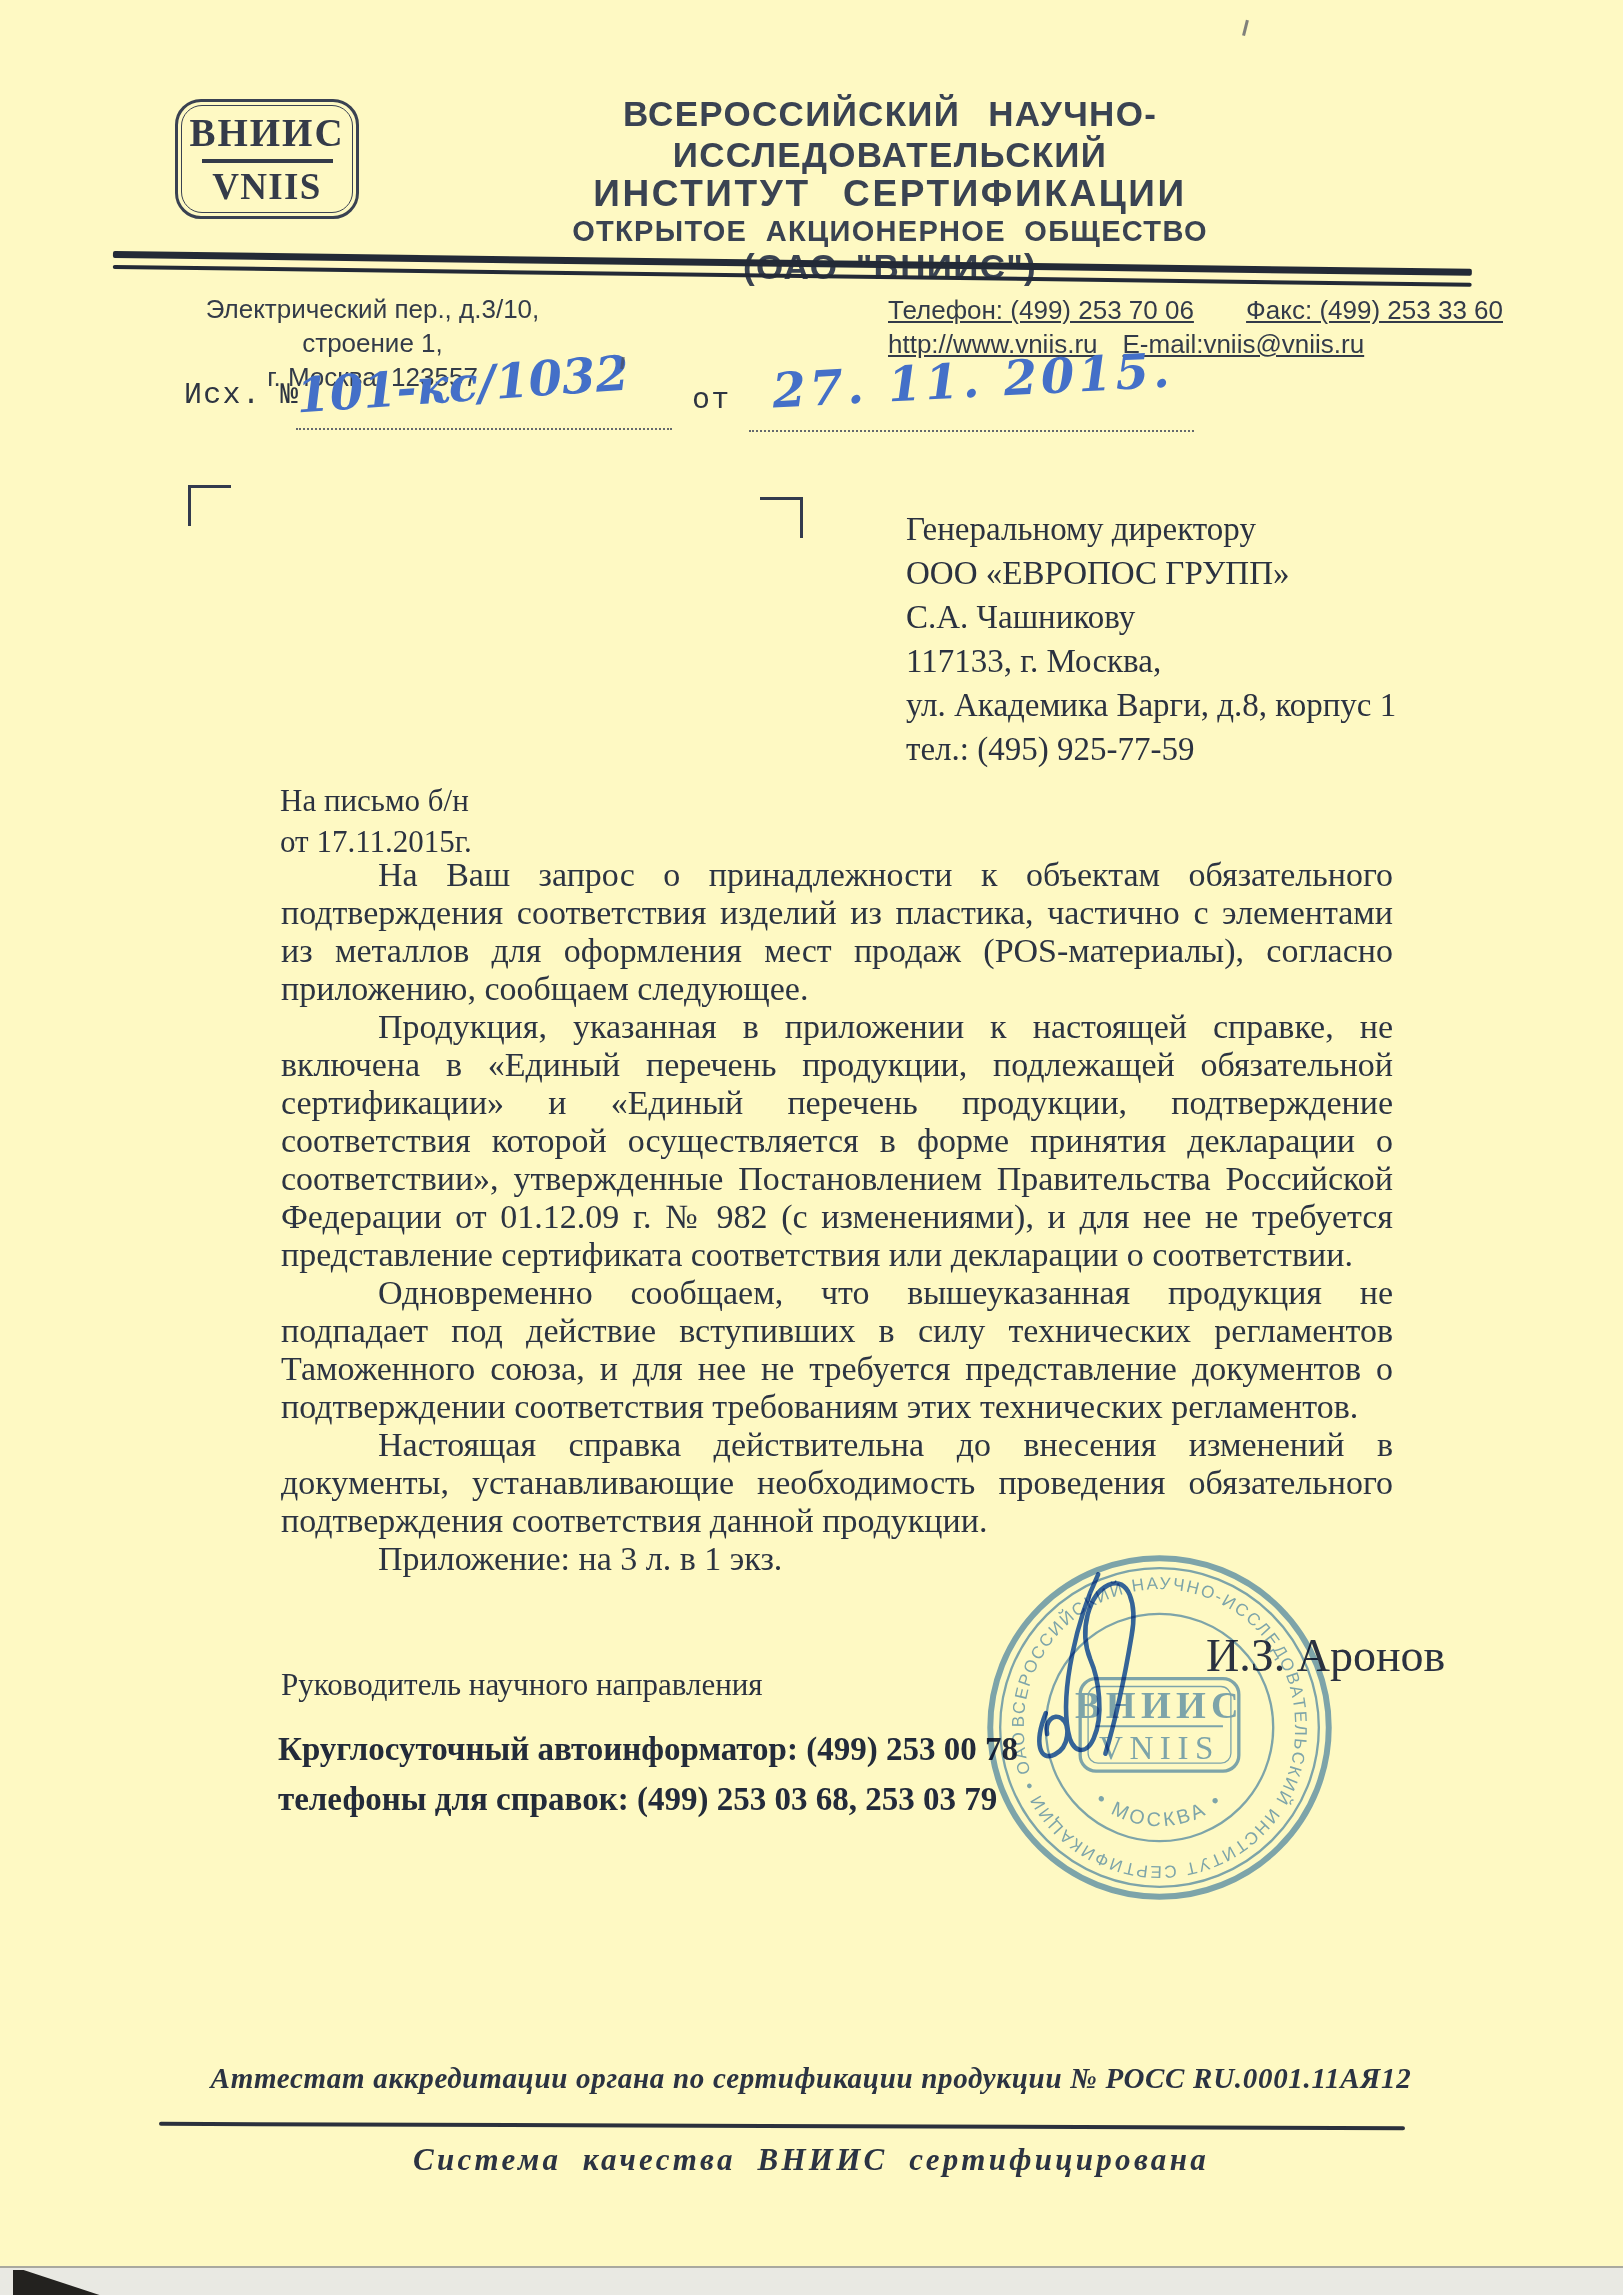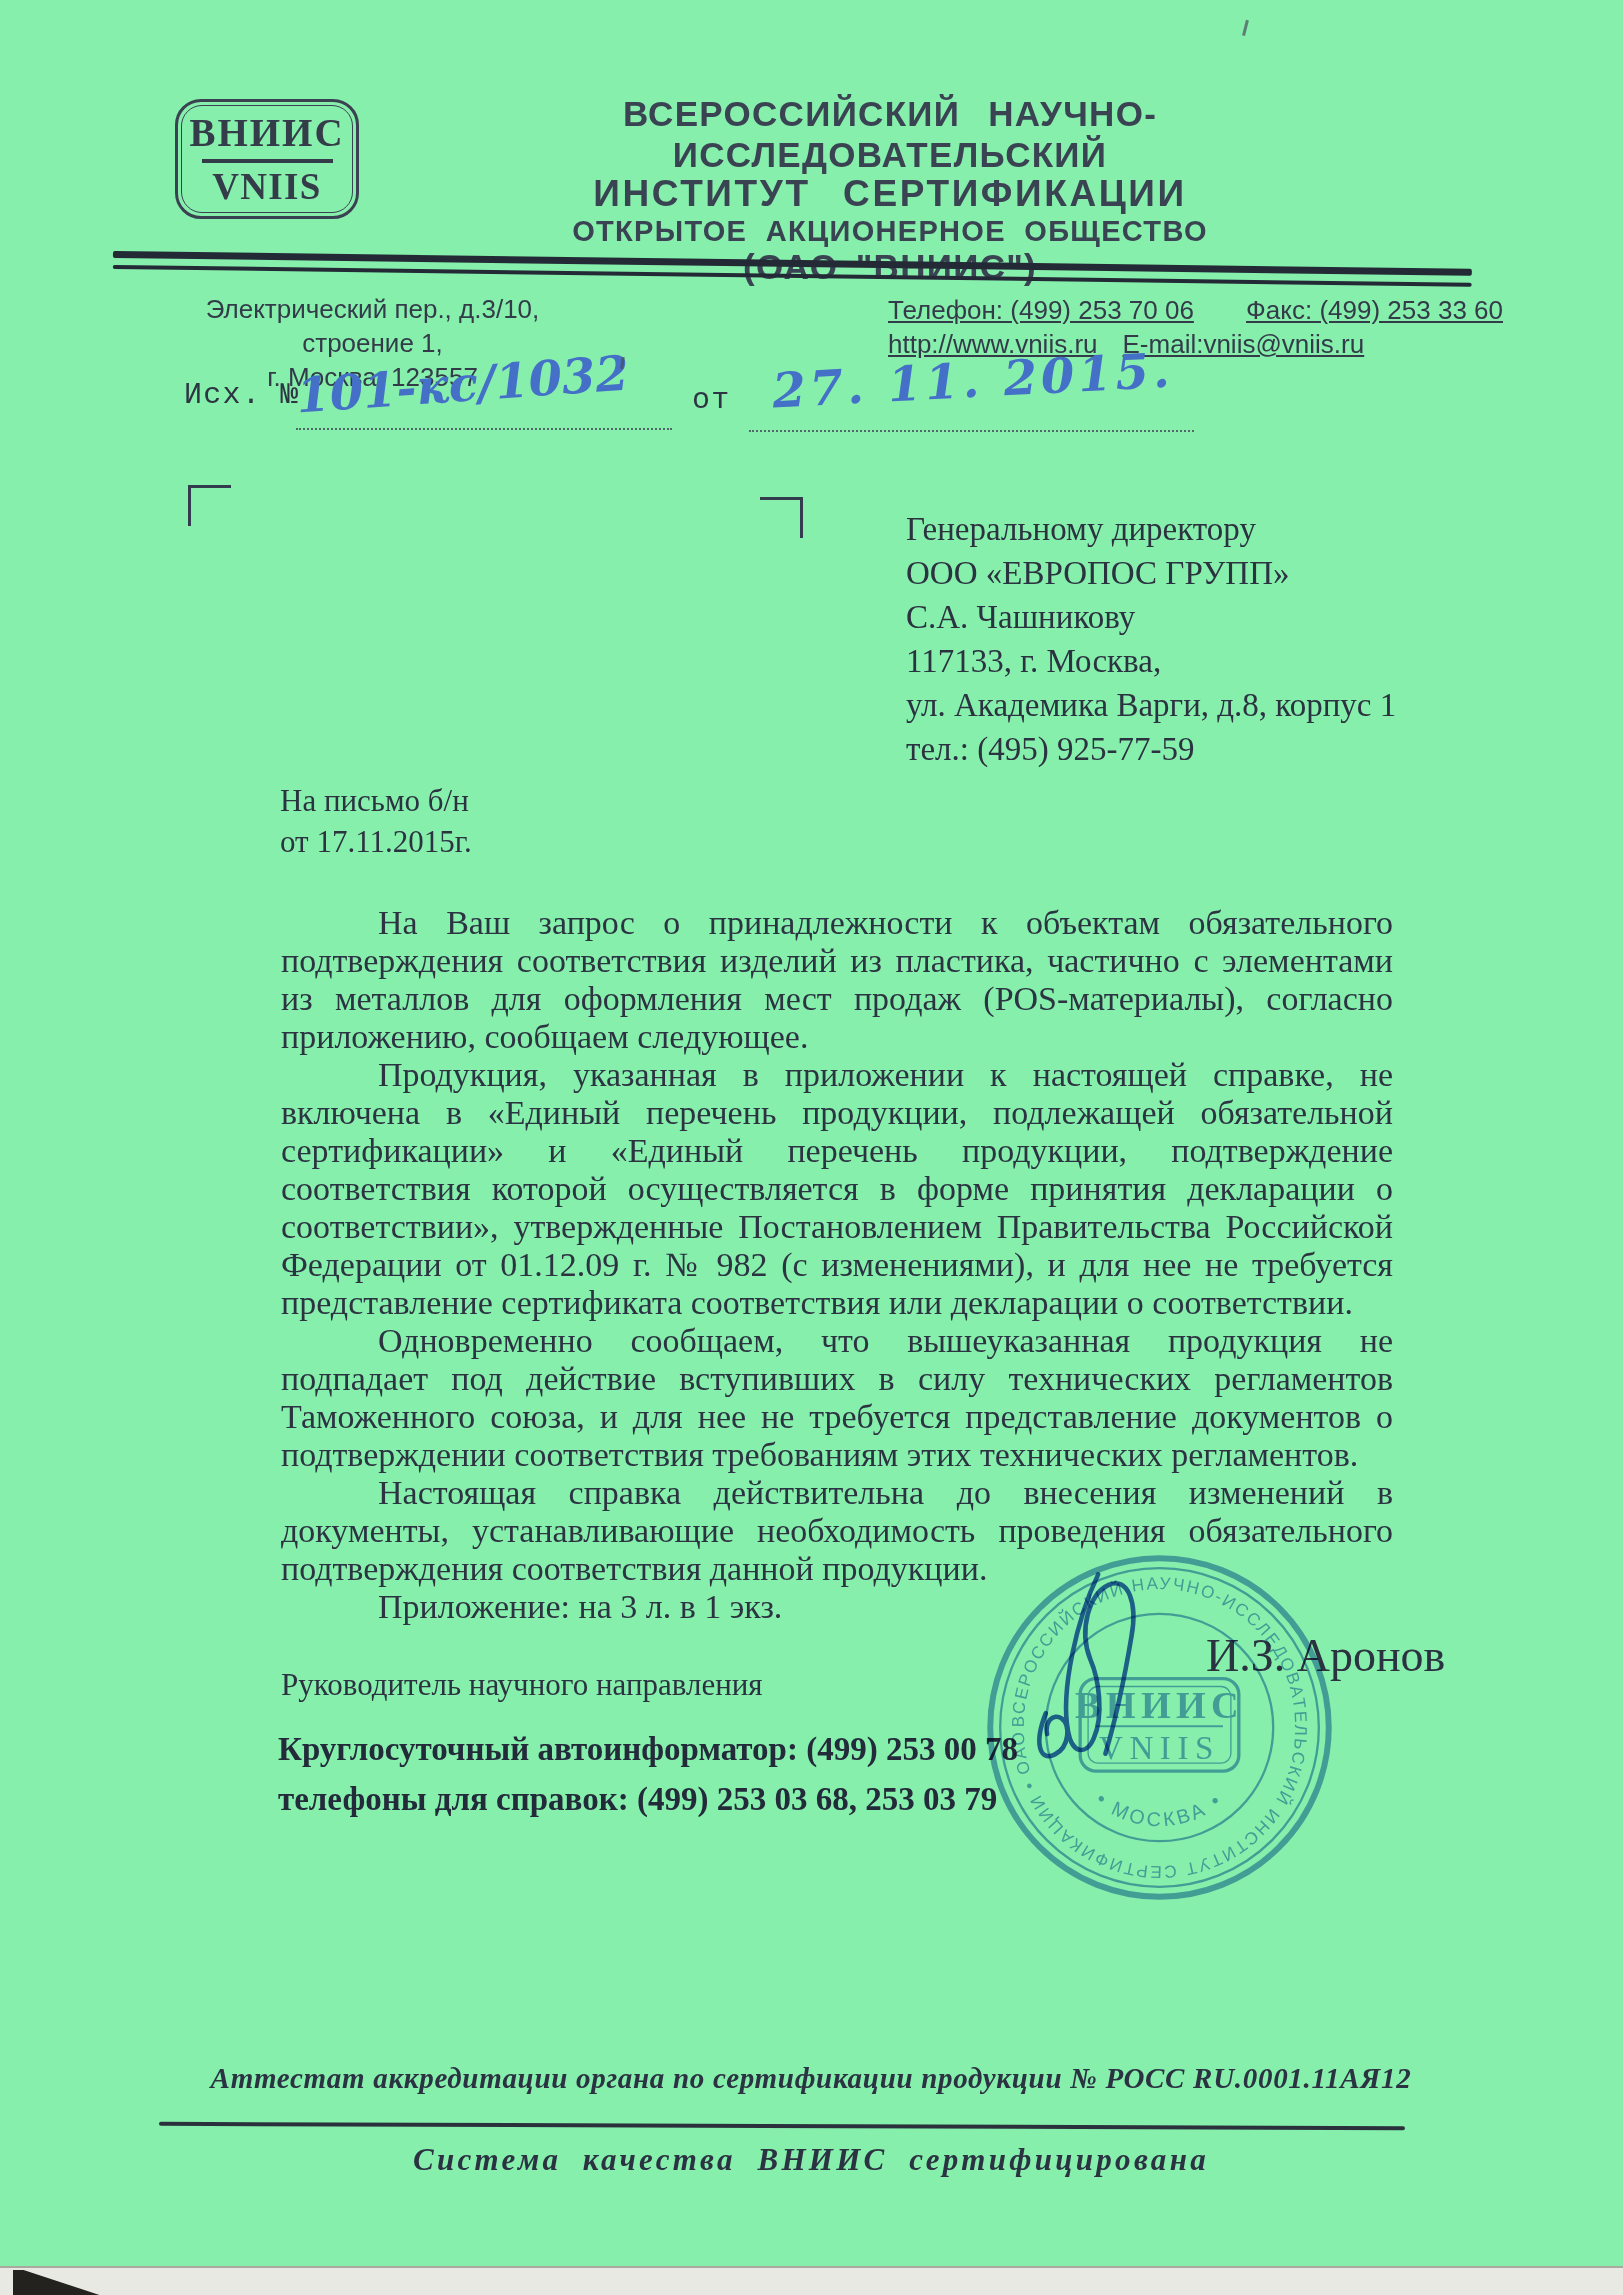--- a/index.html
+++ b/index.html
@@ -1,19 +1,19 @@
 <!DOCTYPE html>
 <html style="font-size:10.5px"><head>
 <meta charset="utf-8">
 <style>
   * { margin:0; padding:0; box-sizing:border-box; }
   html,body { background:#888; }
   .page {
     position:relative; width:1623px; height:2295px;
-    background:#86efac; overflow:hidden;
+    background:#fef9c3; overflow:hidden;
     font-family:"Liberation Serif", serif; color:#2e3542;
   }
   .abs { position:absolute; }
 
   
   .logo-box {
     left:175px; top:99px; width:184px; height:120px;
     border:3.9px solid #3a4252; border-radius:26px;
     display:flex; flex-direction:column; align-items:center; justify-content:center;
   }
@@ -55,21 +55,21 @@
   .corner-l { left:188px; top:485px; width:43px; height:41px;
     border-top:3.3px solid #333b4e; border-left:3.3px solid #333b4e; }
   .corner-r { left:760px; top:497px; width:43px; height:41px;
     border-top:3.3px solid #333b4e; border-right:3.3px solid #333b4e; }
 
   .recipient { left:906px; top:507px; font-size:33px; line-height:44px; color:#2b3240; }
 
   .re-note { left:280px; top:780px; font-size:31px; line-height:41px; color:#2b3240; }
 
   
-  .body { left:281px; top:904px; width:1112px; font-size:34px; line-height:38px;
+  .body { left:281px; top:856px; width:1112px; font-size:34px; line-height:38px;
     text-align:justify; color:#2c3442; }
   .body p { text-indent:97px; }
   .body p.attach { text-align:left; }
 
   .sig-title { left:281px; top:1667px; font-size:31px; color:#2b3240; }
   .sig-name  { left:1174px; top:1629px; font-size:46px; color:#2b3240;margin-left:32px; }
 
   .footer-contacts { left:278px; top:1724px; font-weight:bold; font-size:33px;
     line-height:50px; color:#232b3a; }
 

